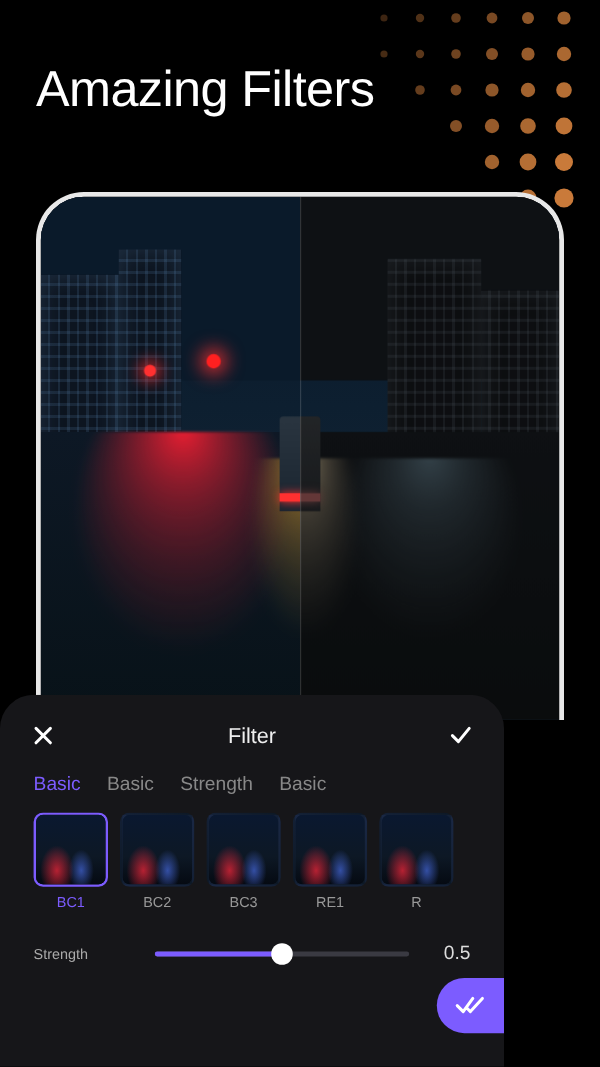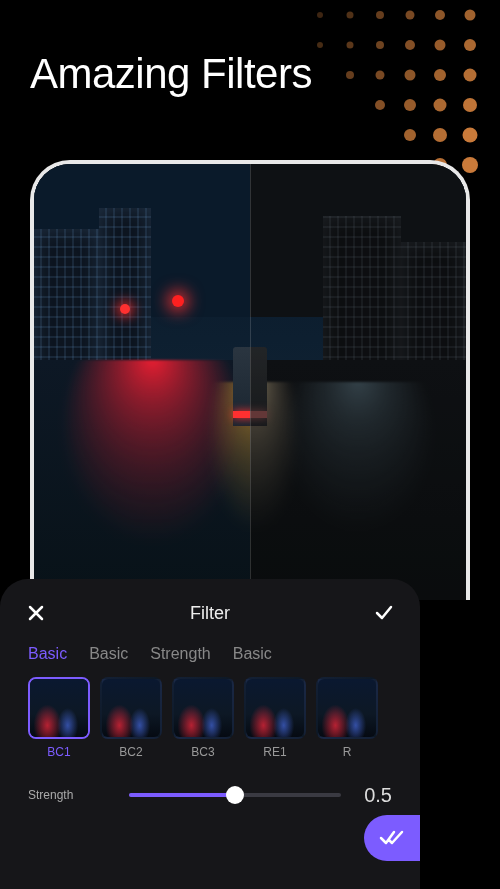--- a/index.html
+++ b/index.html
@@ -260,21 +260,21 @@
   position: absolute;
   left: 50%;
   top: 50%;
   width: 18px;
   height: 18px;
   background: #fff;
   border-radius: 50%;
   transform: translate(-50%, -50%);
 }
 .strength-value {
-  font-size: 20px;
+  font-size: 16px;
   color: #ddd;
   width: 35px;
   text-align: right;
 }
 .apply-btn {
   position: absolute;
   right: 0;
   bottom: 28px;
   width: 56px;
   height: 46px;

